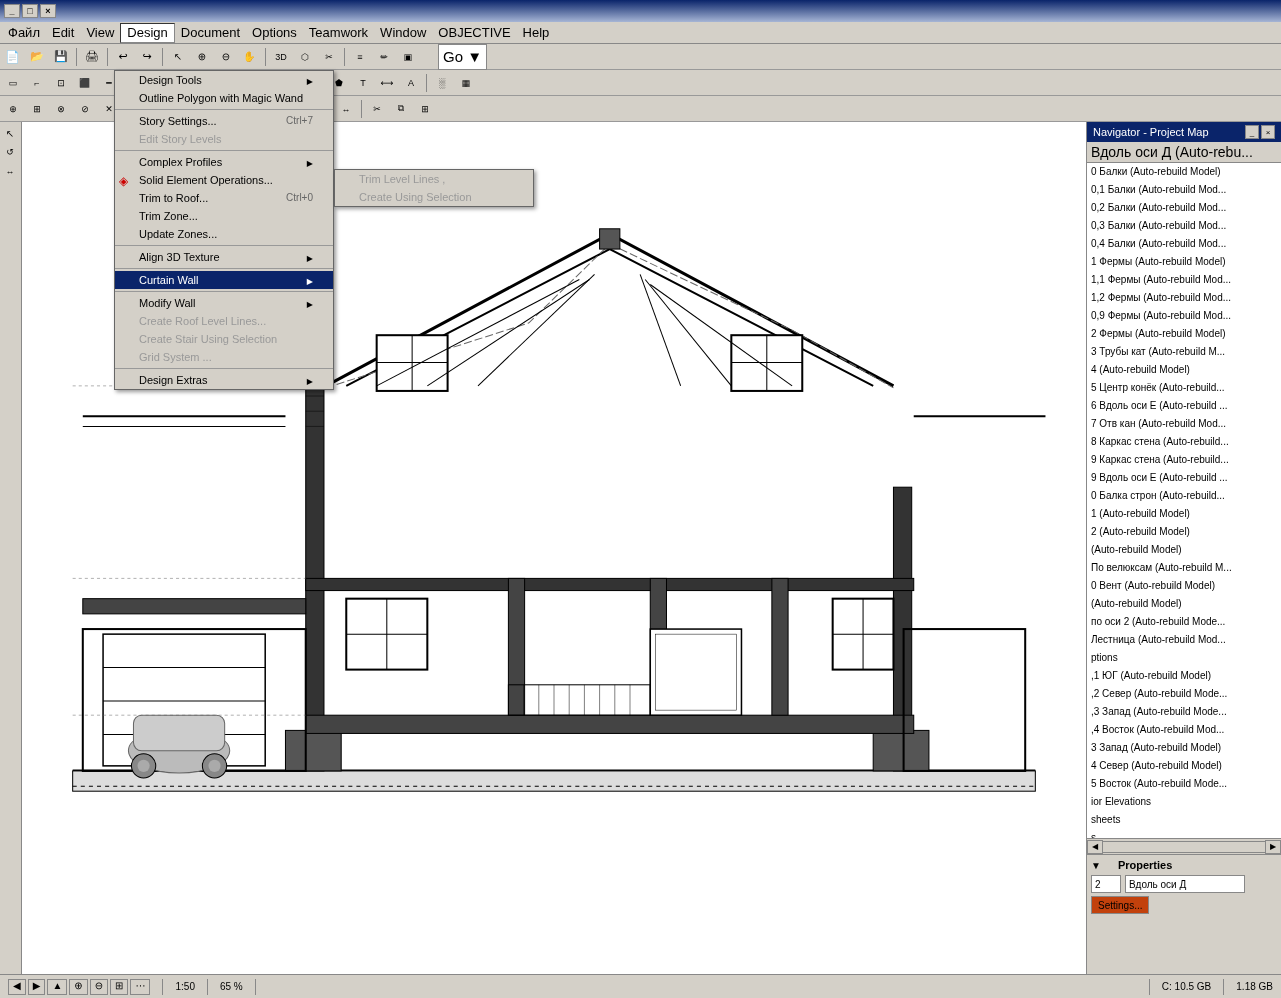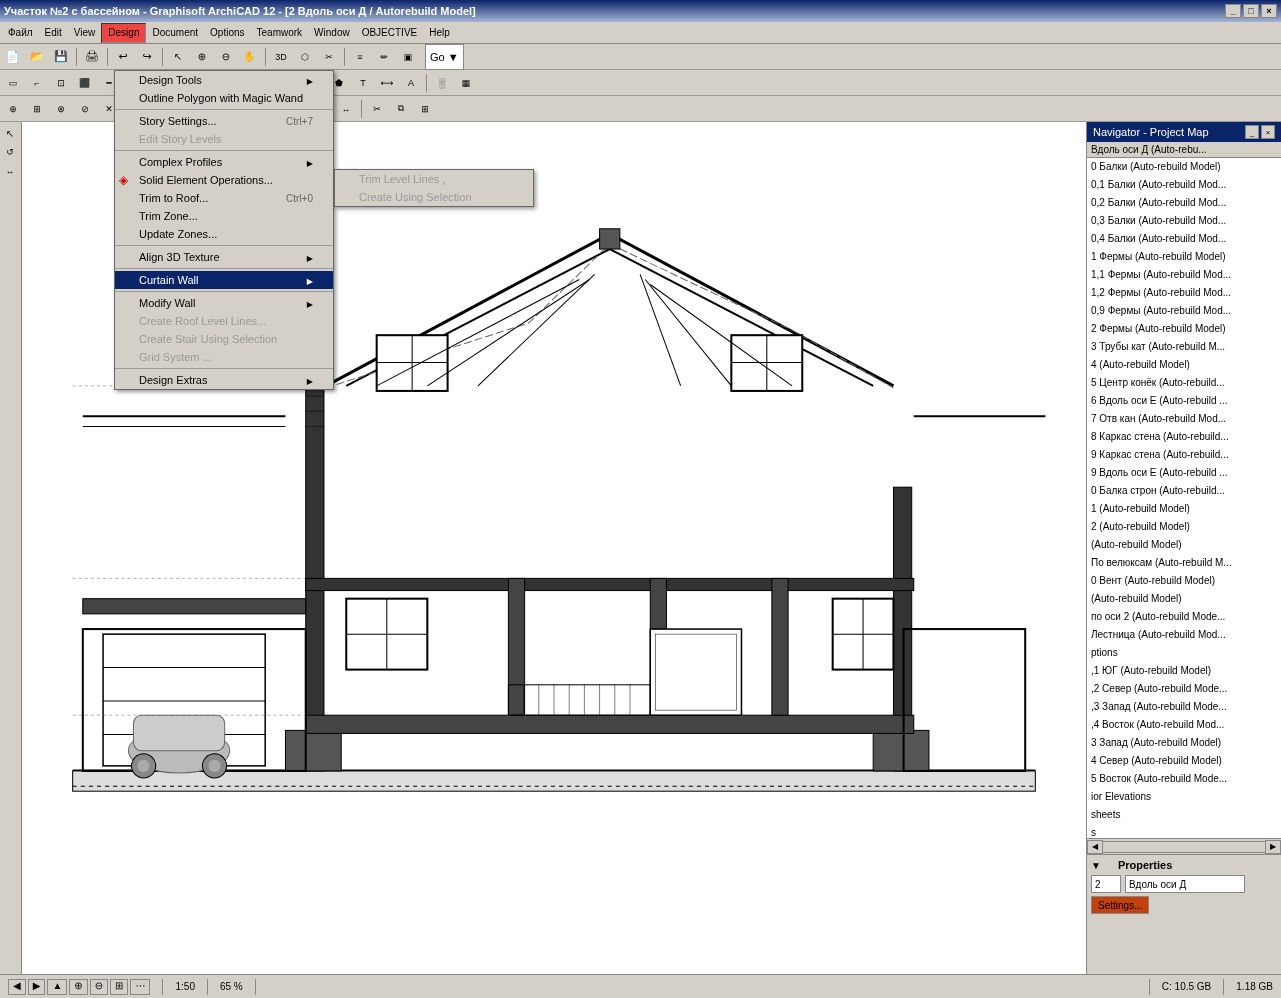--- a/index.html
+++ b/index.html
@@ -33,31 +33,31 @@
       background: #d4d0c8;
       height: 22px;
       display: flex;
       align-items: center;
       border-bottom: 1px solid #888;
       padding: 0 2px;
     }
     .menu-item {
       padding: 2px 6px;
       cursor: pointer;
-      font-size: 10px;
+      font-size: 13px;
       height: 20px;
       display: flex;
       align-items: center;
     }
     .menu-item:hover, .menu-item.active {
       background: #0a246a;
       color: white;
     }
     .menu-item.active {
-      background: #ef4444;
+      background: #ffffff;
       color: black;
       border: 1px inset #888;
     }
 
     
     .toolbar-row {
       background: #d4d0c8;
       height: 26px;
       border-bottom: 1px solid #999;
       display: flex;
@@ -196,21 +196,21 @@
       background: #d4d0c8;
       border: 1px solid #666;
       box-shadow: 2px 2px 4px rgba(0,0,0,0.4);
       z-index: 1000;
       font-size: 11px;
     }
     .dm-item {
       padding: 3px 20px 3px 24px;
       cursor: pointer;
       display: flex;
-      align-items: center;
+      align-items: flex-start;
       justify-content: space-between;
       position: relative;
       white-space: nowrap;
     }
     .dm-item.disabled { color: #999; cursor: default; }
     .dm-separator { height: 1px; background: #999; margin: 2px 0; }
     .dm-arrow::after { content: '▶'; font-size: 8px; }
     .dm-shortcut { color: #666; font-size: 10px; }
 
     
@@ -255,21 +255,20 @@
       height: 16px;
       background: #d4d0c8;
       border-top: 1px solid #888;
     }
     .nav-scroll-btn { width: 16px; height: 14px; background: #d4d0c8; border: 1px solid #888; font-size: 8px; cursor: pointer; display: flex; align-items: center; justify-content: center; }
   </style>
 </head>
 <body>
 
 <div id="titlebar">
-  <span>Участок №2 с бассейном - Graphisoft ArchiCAD 12 - [2 Вдоль оси Д / Autorebuild Model]</span>
   <div id="titlebar-buttons">
     <div class="title-btn">_</div>
     <div class="title-btn">□</div>
     <div class="title-btn">×</div>
   </div>
 </div>
 
 <div id="menubar">
   <div class="menu-item">Файл</div>
   <div class="menu-item">Edit</div>
@@ -310,21 +309,21 @@
   <div class="tb-btn" style="font-size:10px;">⊖</div>
   <div class="tb-btn" style="font-size:10px;">✋</div>
   <div class="tb-separator"></div>
   <div class="tb-btn" style="font-size:9px;">3D</div>
   <div class="tb-btn" style="font-size:9px;">⬡</div>
   <div class="tb-btn" style="font-size:9px;">✂</div>
   <div class="tb-separator"></div>
   <div class="tb-btn" style="font-size:9px;">≡</div>
   <div class="tb-btn" style="font-size:9px;">✏</div>
   <div class="tb-btn" style="font-size:9px;">▣</div>
-  <div style="display:flex;align-items:center;background:white;border:1px solid #888;height:18px;padding:12px 4px;font-size:11px;margin-left:4px;">Go ▼</div>
+  <div style="display:flex;align-items:center;background:white;border:1px solid #888;height:18px;padding:12px 4px;font-size:15px;margin-left:17px;">Go ▼</div>
 </div>
 
 <div class="toolbar-row">
   <div class="tb-btn" style="font-size:9px;">▭</div>
   <div class="tb-btn" style="font-size:9px;">⌐</div>
   <div class="tb-btn" style="font-size:9px;">⊡</div>
   <div class="tb-btn" style="font-size:9px;">⬛</div>
   <div class="tb-btn" style="font-size:9px;">━</div>
   <div class="tb-btn" style="font-size:9px;">▬</div>
   <div class="tb-btn" style="font-size:9px;">⌂</div>
@@ -479,21 +478,21 @@
   </div>
 
   <div id="right-panel">
     <div id="navigator-header">
       <span>Navigator - Project Map</span>
       <div style="display:flex;gap:2px;">
         <div style="width:14px;height:14px;background:#d4d0c8;border:1px solid #888;color:black;display:flex;align-items:center;justify-content:center;font-size:8px;cursor:pointer;">_</div>
         <div style="width:14px;height:14px;background:#d4d0c8;border:1px solid #888;color:black;display:flex;align-items:center;justify-content:center;font-size:8px;cursor:pointer;">×</div>
       </div>
     </div>
-    <div style="background:#d4d0c8;padding:2px 4px;font-size:10px;border-bottom:1px solid #888;">Вдоль оси Д (Auto-rebu...</div>
+    <div style="background:#d4d0c8;padding:2px 4px;font-size:14px;border-bottom:1px solid #888;">Вдоль оси Д (Auto-rebu...</div>
     <div id="navigator-content">
 
     <div class="nav-item">0 Балки (Auto-rebuild Model)</div>
         <div class="nav-item">0,1 Балки (Auto-rebuild Mod...</div>
         <div class="nav-item">0,2 Балки (Auto-rebuild Mod...</div>
         <div class="nav-item">0,3 Балки (Auto-rebuild Mod...</div>
         <div class="nav-item">0,4 Балки (Auto-rebuild Mod...</div>
         <div class="nav-item">1 Фермы (Auto-rebuild Model)</div>
         <div class="nav-item">1,1 Фермы (Auto-rebuild Mod...</div>
         <div class="nav-item">1,2 Фермы (Auto-rebuild Mod...</div>

